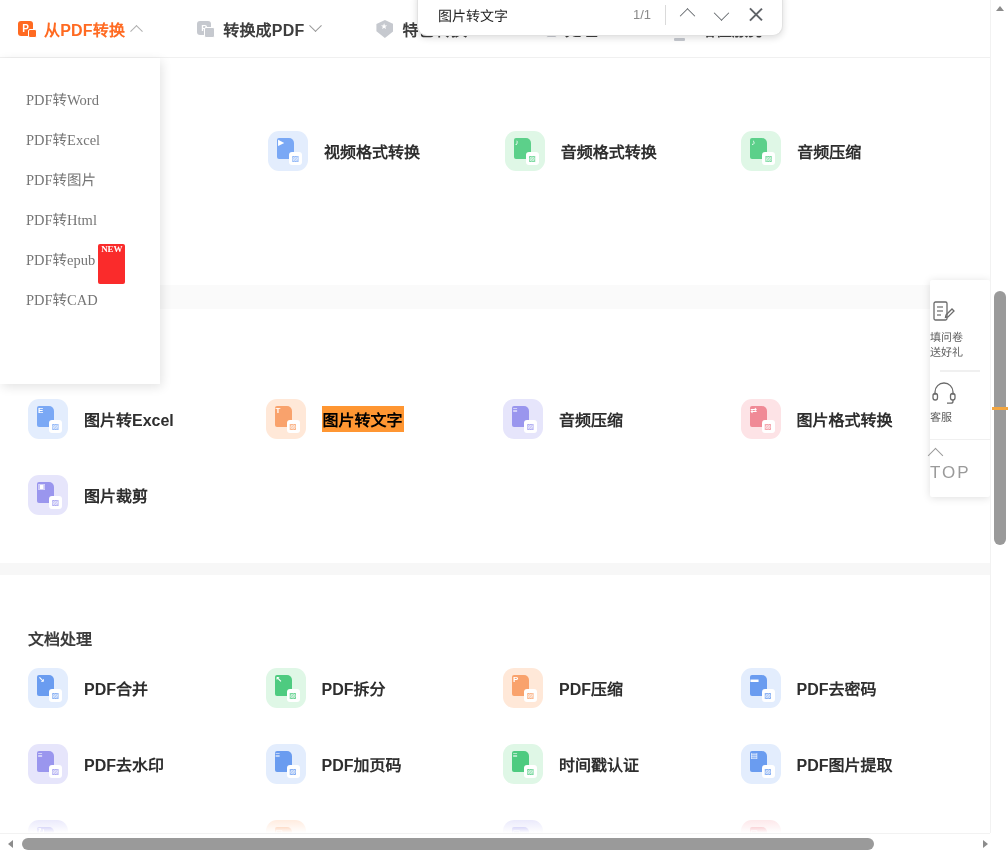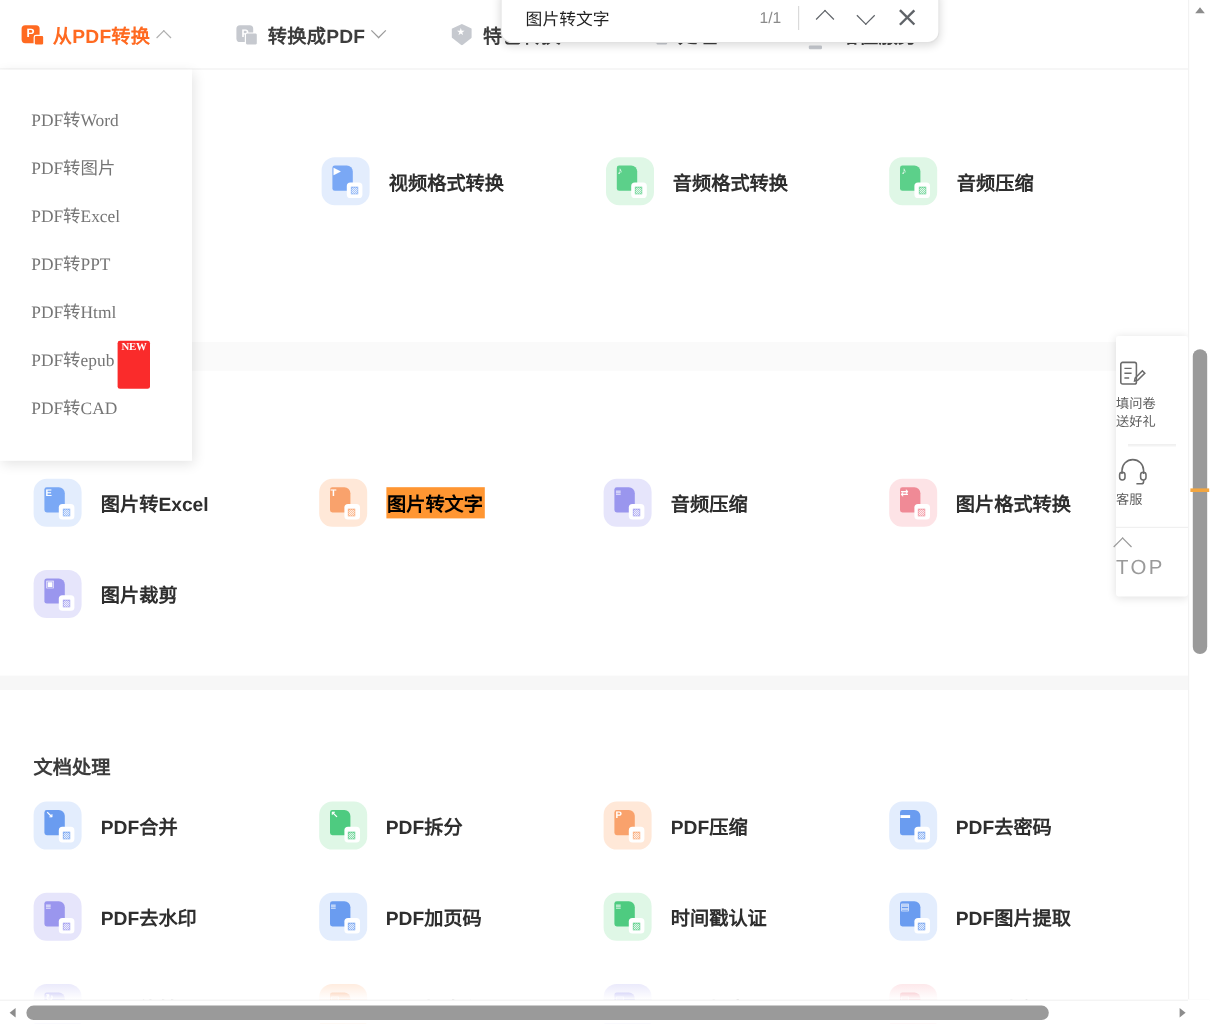--- a/index.html
+++ b/index.html
@@ -651,27 +651,24 @@
       <span class="nav-label">增值服务</span>
       <span class="caret"></span>
     </div>
   </div>
 
   <div class="dropdown">
     <div class="dd-item">
       <span>PDF转Word</span>
     </div>
     <div class="dd-item">
+      <span>PDF转Excel</span>
+    </div>
+    <div class="dd-item">
       <span>PDF转图片</span>
-    </div>
-    <div class="dd-item">
-      <span>PDF转Excel</span>
-    </div>
-    <div class="dd-item">
-      <span>PDF转PPT</span>
     </div>
     <div class="dd-item">
       <span>PDF转Html</span>
     </div>
     <div class="dd-item">
       <span>PDF转epub</span>
       <span class="badge-new">NEW</span>
     </div>
     <div class="dd-item">
       <span>PDF转CAD</span>

